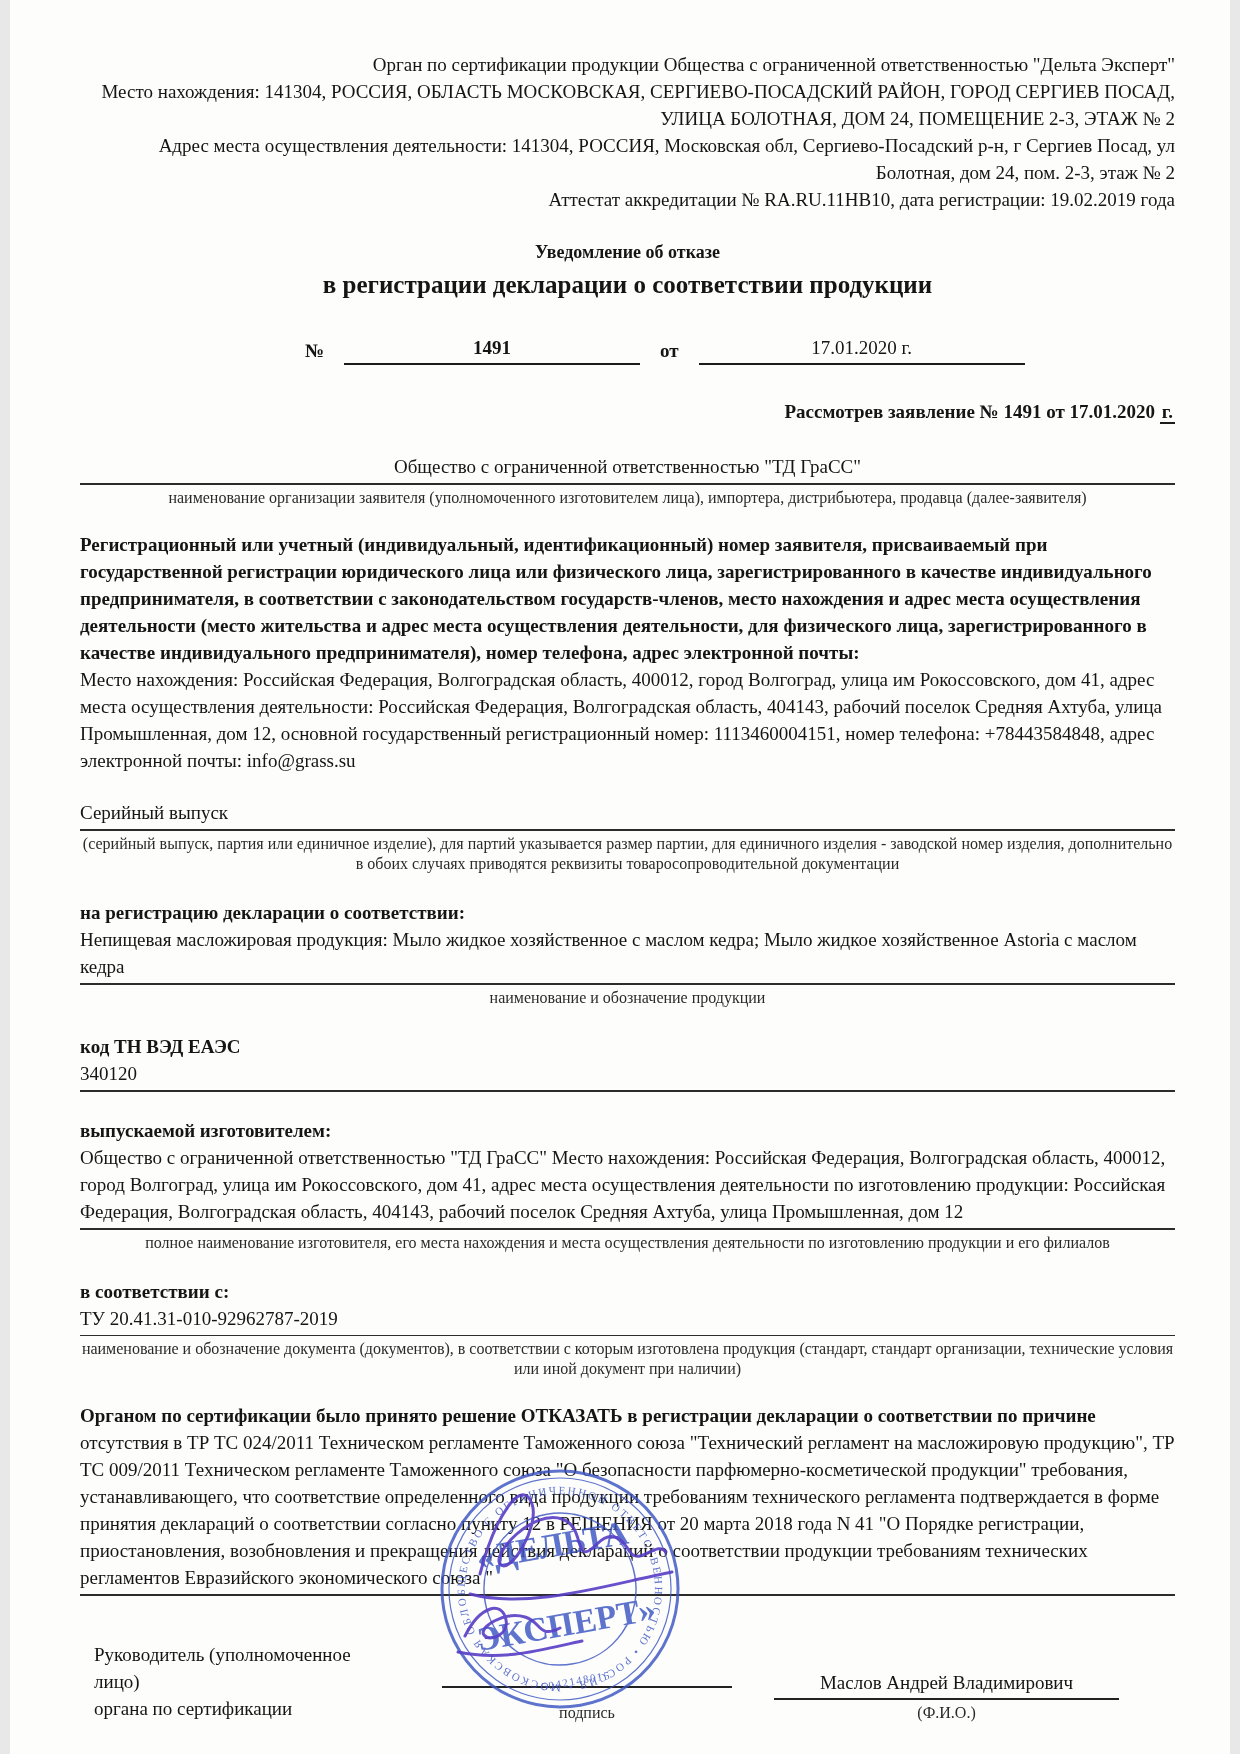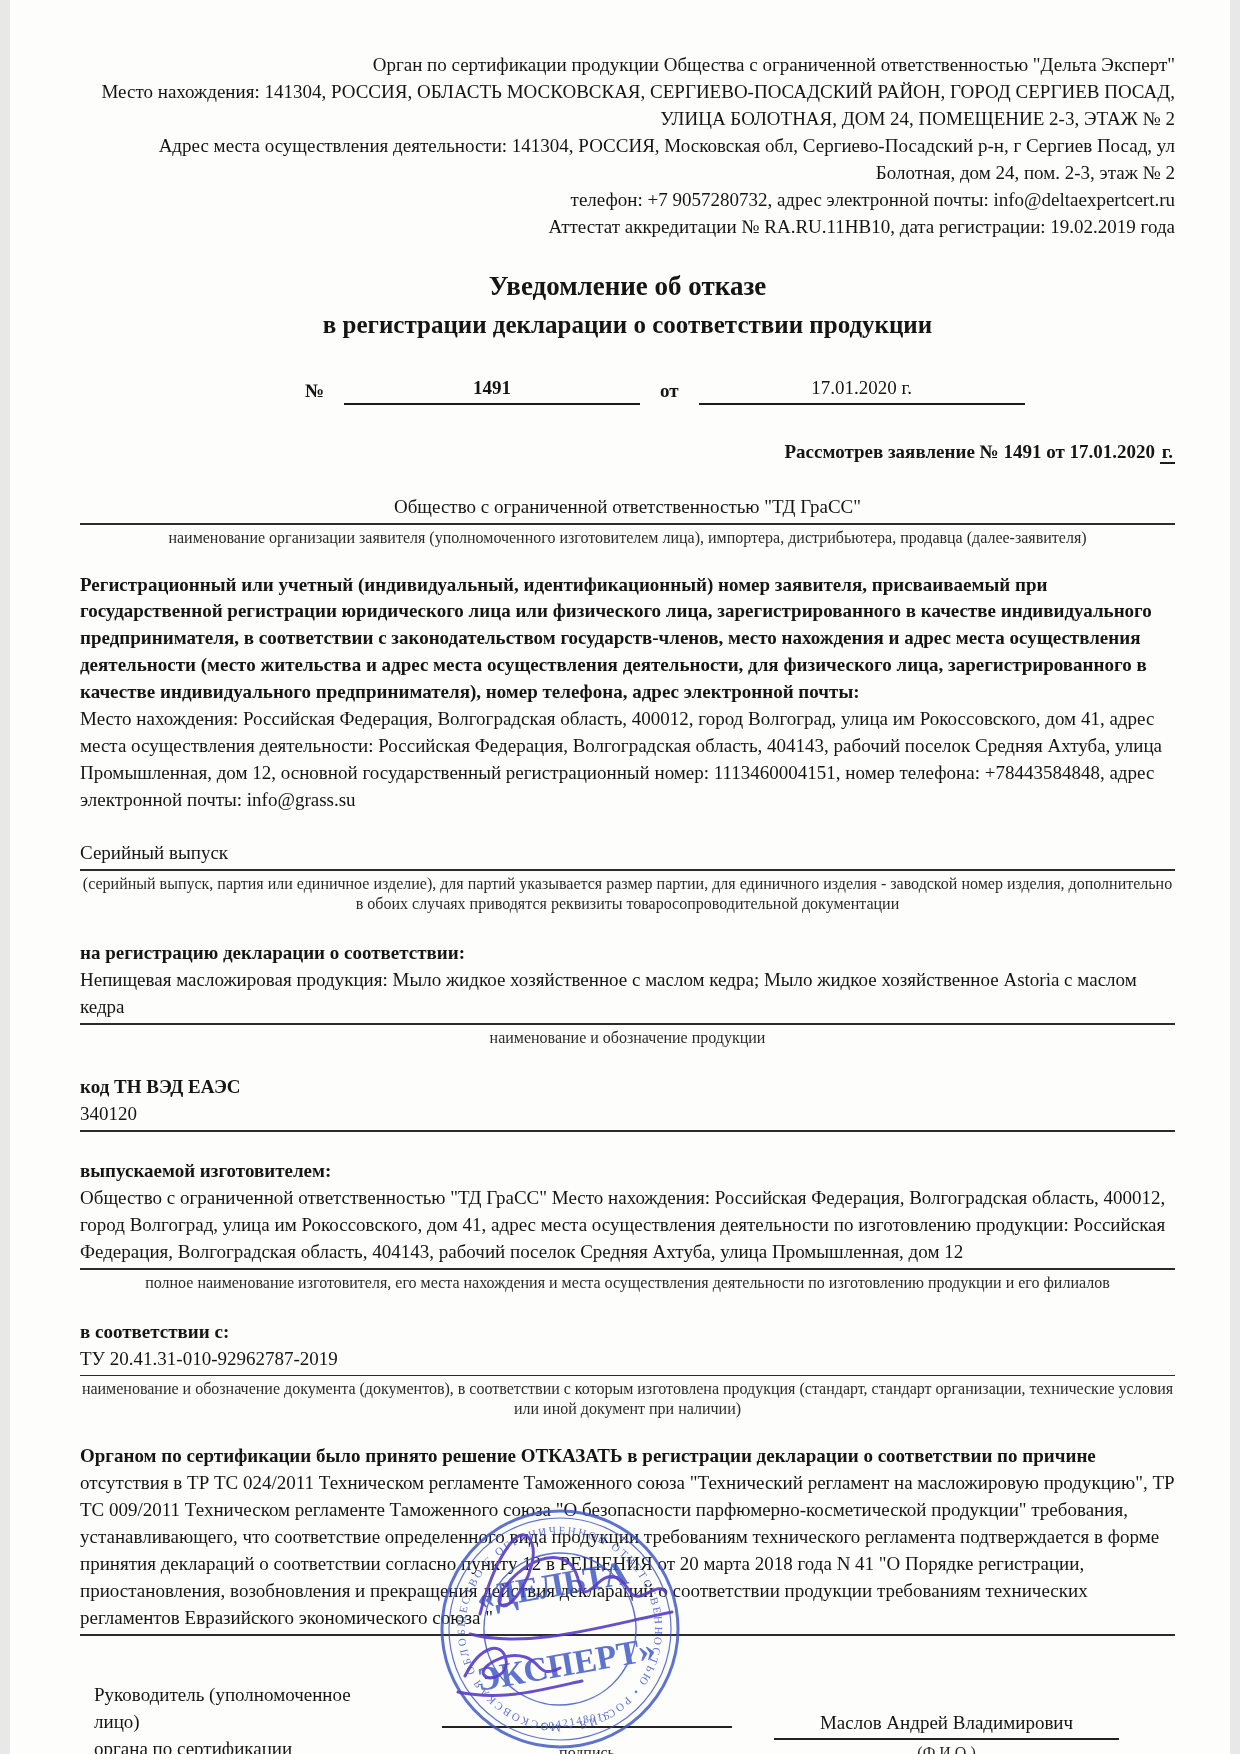--- a/index.html
+++ b/index.html
@@ -10,21 +10,21 @@
     background:#fdfdfc;
     box-sizing:border-box;
     padding:52px 55px 0 70px;
     font-family:"Liberation Serif","DejaVu Serif",serif;
     font-size:19px;line-height:1.42;color:#151515;
     overflow:hidden;
   }
   .doc-header{text-align:right;}
   .doc-header div{margin:0;}
   .title-block{text-align:center;margin-top:26px;font-weight:bold;}
-  .title-main{font-size:27px;}
+  .title-main{font-size:18px;}
   .title-sub{font-size:25px;margin-top:2px;}
   .number-row{display:flex;align-items:flex-end;gap:20px;margin:32px 0 0 225px;font-weight:bold;}
   .blank{display:inline-block;border-bottom:2px solid #1c1c1c;text-align:center;padding:0 8px 1px 8px;}
   .blank.num{width:280px;}
   .blank.date{width:310px;font-weight:normal;}
   .considered{margin-top:34px;font-weight:bold;text-align:right;}
   .considered .tail{border-bottom:2px solid #1c1c1c;padding:0 2px;}
   .centered-value{text-align:center;margin-top:28px;}
   .rule{border-top:2px solid #2c2c2c;height:0;margin-top:2px;}
   .rule.thin{border-top-width:1.5px;}
@@ -46,21 +46,20 @@
 </style>
 </head>
 <body>
 
 <div class="page">
 
   <header class="doc-header">
     <div>Орган по сертификации продукции Общества с ограниченной ответственностью "Дельта Эксперт"</div>
     <div>Место нахождения: 141304, РОССИЯ, ОБЛАСТЬ МОСКОВСКАЯ, СЕРГИЕВО-ПОСАДСКИЙ РАЙОН, ГОРОД СЕРГИЕВ ПОСАД, УЛИЦА БОЛОТНАЯ, ДОМ 24, ПОМЕЩЕНИЕ 2-3, ЭТАЖ № 2</div>
     <div>Адрес места осуществления деятельности: 141304, РОССИЯ, Московская обл, Сергиево-Посадский р-н, г Сергиев Посад, ул Болотная, дом 24, пом. 2-3, этаж № 2</div>
-    <div>телефон:  +7 9057280732, адрес электронной почты: info@deltaexpertcert.ru</div>
     <div>Аттестат аккредитации № RA.RU.11HB10, дата регистрации: 19.02.2019 года</div>
   </header>
 
   <div class="title-block">
     <div class="title-main">Уведомление об отказе</div>
     <div class="title-sub">в регистрации декларации о соответствии продукции</div>
   </div>
 
   <div class="number-row">
     <span>№</span>

